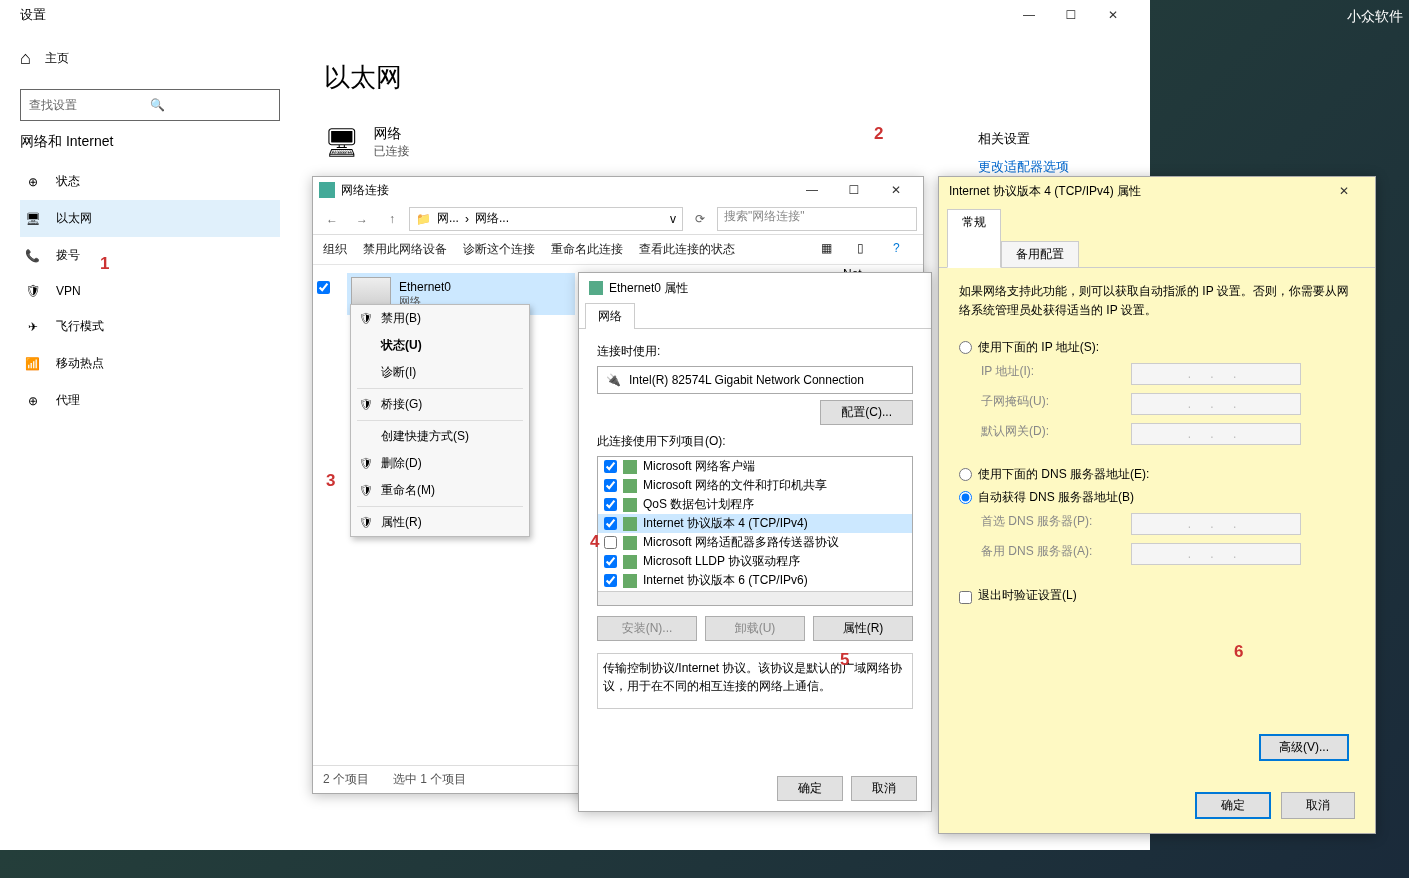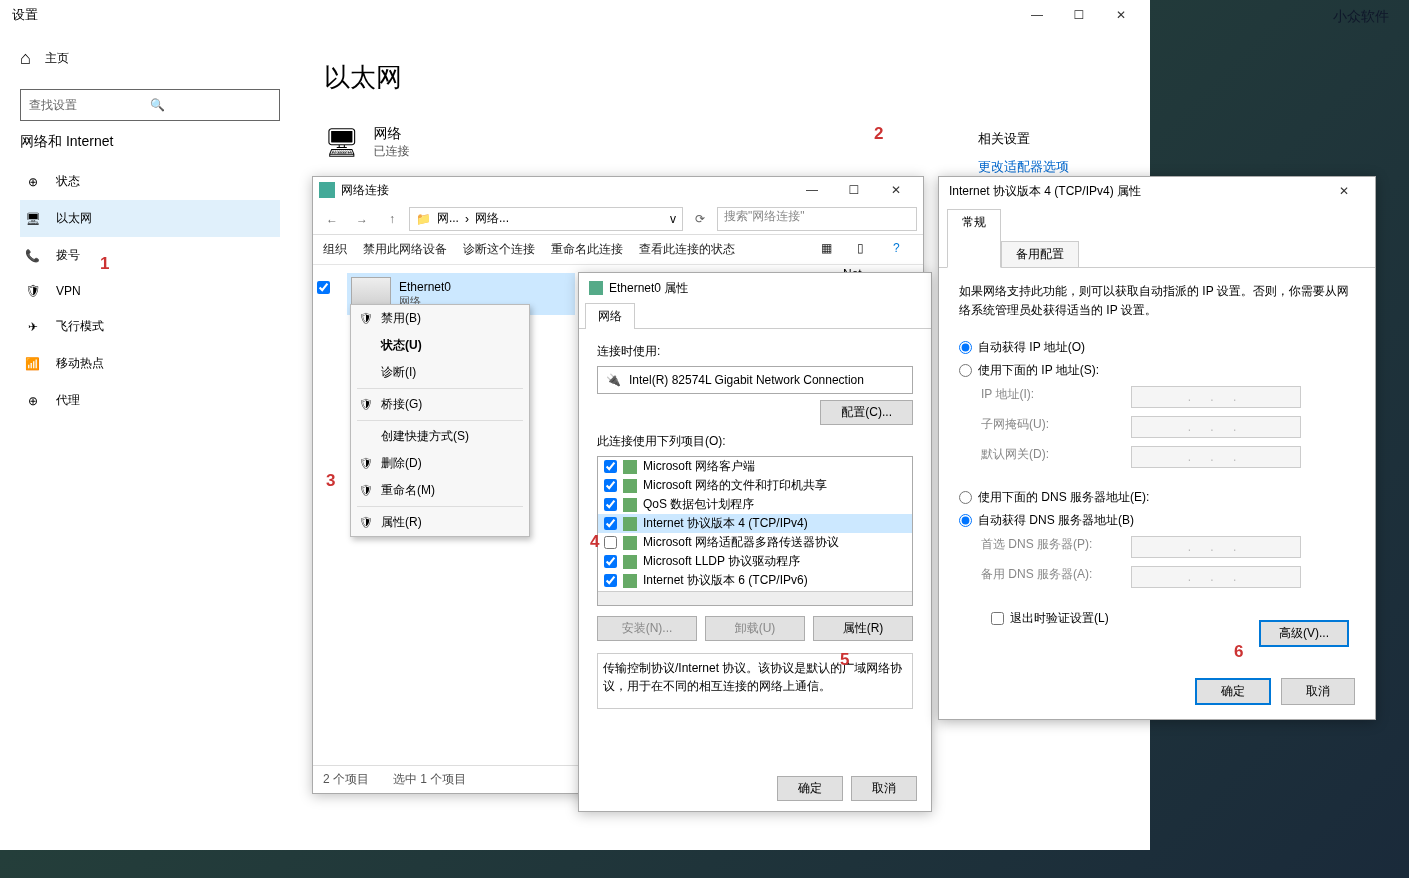--- a/index.html
+++ b/index.html
@@ -1,22 +1,22 @@
 <!DOCTYPE html>
 <html><head>
 <meta charset="utf-8">
 <style>
 * { box-sizing: border-box; margin: 0; padding: 0; font-family: "Microsoft YaHei", "Segoe UI", sans-serif; font-size: 12px; }
 body { width: 1409px; height: 878px; background: #888; position: relative; overflow: hidden; }
 .desktop-bg { position: absolute; width: 100%; height: 100%; background: linear-gradient(135deg, #2a4a3a, #1a2a3a); }
-.watermark { position: absolute; top: 8px; right: 20px; color: #0f172a; font-size: 14px; }
+.watermark { position: absolute; top: 8px; right: 6px; color: #ffffff; font-size: 14px; }
 
 
 .settings-win { position: absolute; left: 0; top: 0; width: 1150px; height: 850px; background: #fff; }
-.settings-titlebar { display: flex; align-items: center; height: 30px; padding: 0 8px; }
+.settings-titlebar { display: flex; align-items: center; height: 30px; padding: 0 16px; }
 .settings-titlebar .title { flex: 1; padding-left: 4px; font-size: 13px; }
 .winbtn { width: 42px; height: 28px; display: flex; align-items: center; justify-content: center; color: #333; }
 .winbtn.min::before { content: "—"; }
 .winbtn.max::before { content: "☐"; }
 .winbtn.close::before { content: "✕"; }
 
 .settings-body { display: flex; height: calc(100% - 30px); }
 .settings-sidebar { width: 300px; padding: 8px 20px; }
 .home-row { display: flex; align-items: center; gap: 14px; padding: 10px 0; font-size: 14px; }
 .home-icon::before { content: "⌂"; font-size: 18px; }
@@ -87,35 +87,35 @@
 .ep-item-row.sel { background: #cce8ff; }
 .ep-scroll { position: absolute; bottom: 0; left: 0; right: 0; height: 14px; background: #eee; border-top: 1px solid #ccc; }
 .ep-btnrow { display: flex; gap: 8px; margin-bottom: 12px; }
 .ep-btnrow .ep-btn { flex: 1; color: #888; }
 .ep-btnrow .ep-btn.active { color: #000; }
 .ep-desc-lbl { font-size: 12px; margin-bottom: 4px; }
 .ep-desc { border: 1px solid #ccc; padding: 5px; font-size: 12px; line-height: 1.5; height: 56px; }
 .ep-footer { position: absolute; bottom: 10px; right: 14px; display: flex; gap: 8px; }
 
 
-.ipv4-win { position: absolute; left: 938px; top: 176px; width: 438px; height: 544px; background: #ffffff; border: 1px solid #aaa; box-shadow: 0 2px 12px rgba(0,0,0,.3); z-index: 30; }
+.ipv4-win { position: absolute; left: 938px; top: 176px; width: 438px; height: 658px; background: #fef9c3; border: 1px solid #aaa; box-shadow: 0 2px 12px rgba(0,0,0,.3); z-index: 30; }
 .ipv4-title { display: flex; align-items: center; height: 28px; padding: 0 10px; }
 .ipv4-title .txt { flex: 1; font-size: 12px; }
 .ipv4-tabs { display: flex; padding: 4px 8px 0; }
 .ipv4-tab { padding: 4px 14px; border: 1px solid #ccc; font-size: 12px; background: #fff; border-bottom-color: #fff; }
 .ipv4-tab.inactive { background: #f5f5f5; border-bottom-color: #ccc; margin-top: 32px; }
 .ipv4-tabline { height: 1px; background: #ccc; margin-top: -1px; }
 .ipv4-body { padding: 14px 20px; }
 .ipv4-info { font-size: 12px; line-height: 1.6; margin-bottom: 16px; }
 .ipv4-radio { display: flex; align-items: center; gap: 6px; padding: 3px 0; font-size: 12px; }
 .ipv4-radio input { width: 13px; height: 13px; }
 .ipv4-field { display: flex; align-items: flex-start; padding: 4px 0 4px 22px; }
 .ipv4-field .fl { width: 150px; font-size: 12px; color: #888; }
 .ipv4-field .fi { width: 170px; height: 22px; border: 1px solid #ccc; background: #f5f5f5; display: flex; align-items: center; justify-content: center; color: #bbb; letter-spacing: 8px; }
-.ipv4-chk { display: flex; align-items: center; gap: 6px; font-size: 12px; margin-top: 18px; margin-left: 32px; }
+.ipv4-chk { display: flex; align-items: flex-end; gap: 6px; font-size: 12px; margin-top: 18px; }
 .ipv4-adv { position: absolute; right: 26px; bottom: 72px; }
 .ipv4-adv .ep-btn { border: 2px solid #0078d7; padding: 3px 18px; }
 .ipv4-footer { position: absolute; bottom: 14px; right: 20px; display: flex; gap: 10px; }
 .ipv4-footer .ep-btn { border: 2px solid #0078d7; padding: 3px 24px; }
 .ipv4-footer .ep-btn.sec { border: 1px solid #adadad; }
 </style>
 </head>
 <body>
 
 <div class="desktop-bg"></div>
@@ -359,24 +359,20 @@
     <div class="winbtn close"></div>
   </div>
   <div class="ipv4-tabs">
     <div class="ipv4-tab">常规</div>
     <div class="ipv4-tab inactive">备用配置</div>
   </div>
   <div class="ipv4-tabline"></div>
   <div class="ipv4-body">
     <div class="ipv4-info">如果网络支持此功能，则可以获取自动指派的 IP 设置。否则，你需要从网络系统管理员处获得适当的 IP 设置。</div>
     <div class="ipv4-radio">
-        <input type="radio" checked="" style="">
-        <span>自动获得 IP 地址(O)</span>
-      </div>
-    <div class="ipv4-radio">
         <input type="radio" style="">
         <span>使用下面的 IP 地址(S):</span>
       </div>
     <div class="ipv4-field">
         <span class="fl">IP 地址(I):</span>
         <div class="fi">. . .</div>
       </div>
     <div class="ipv4-field">
         <span class="fl">子网掩码(U):</span>
         <div class="fi">. . .</div>

